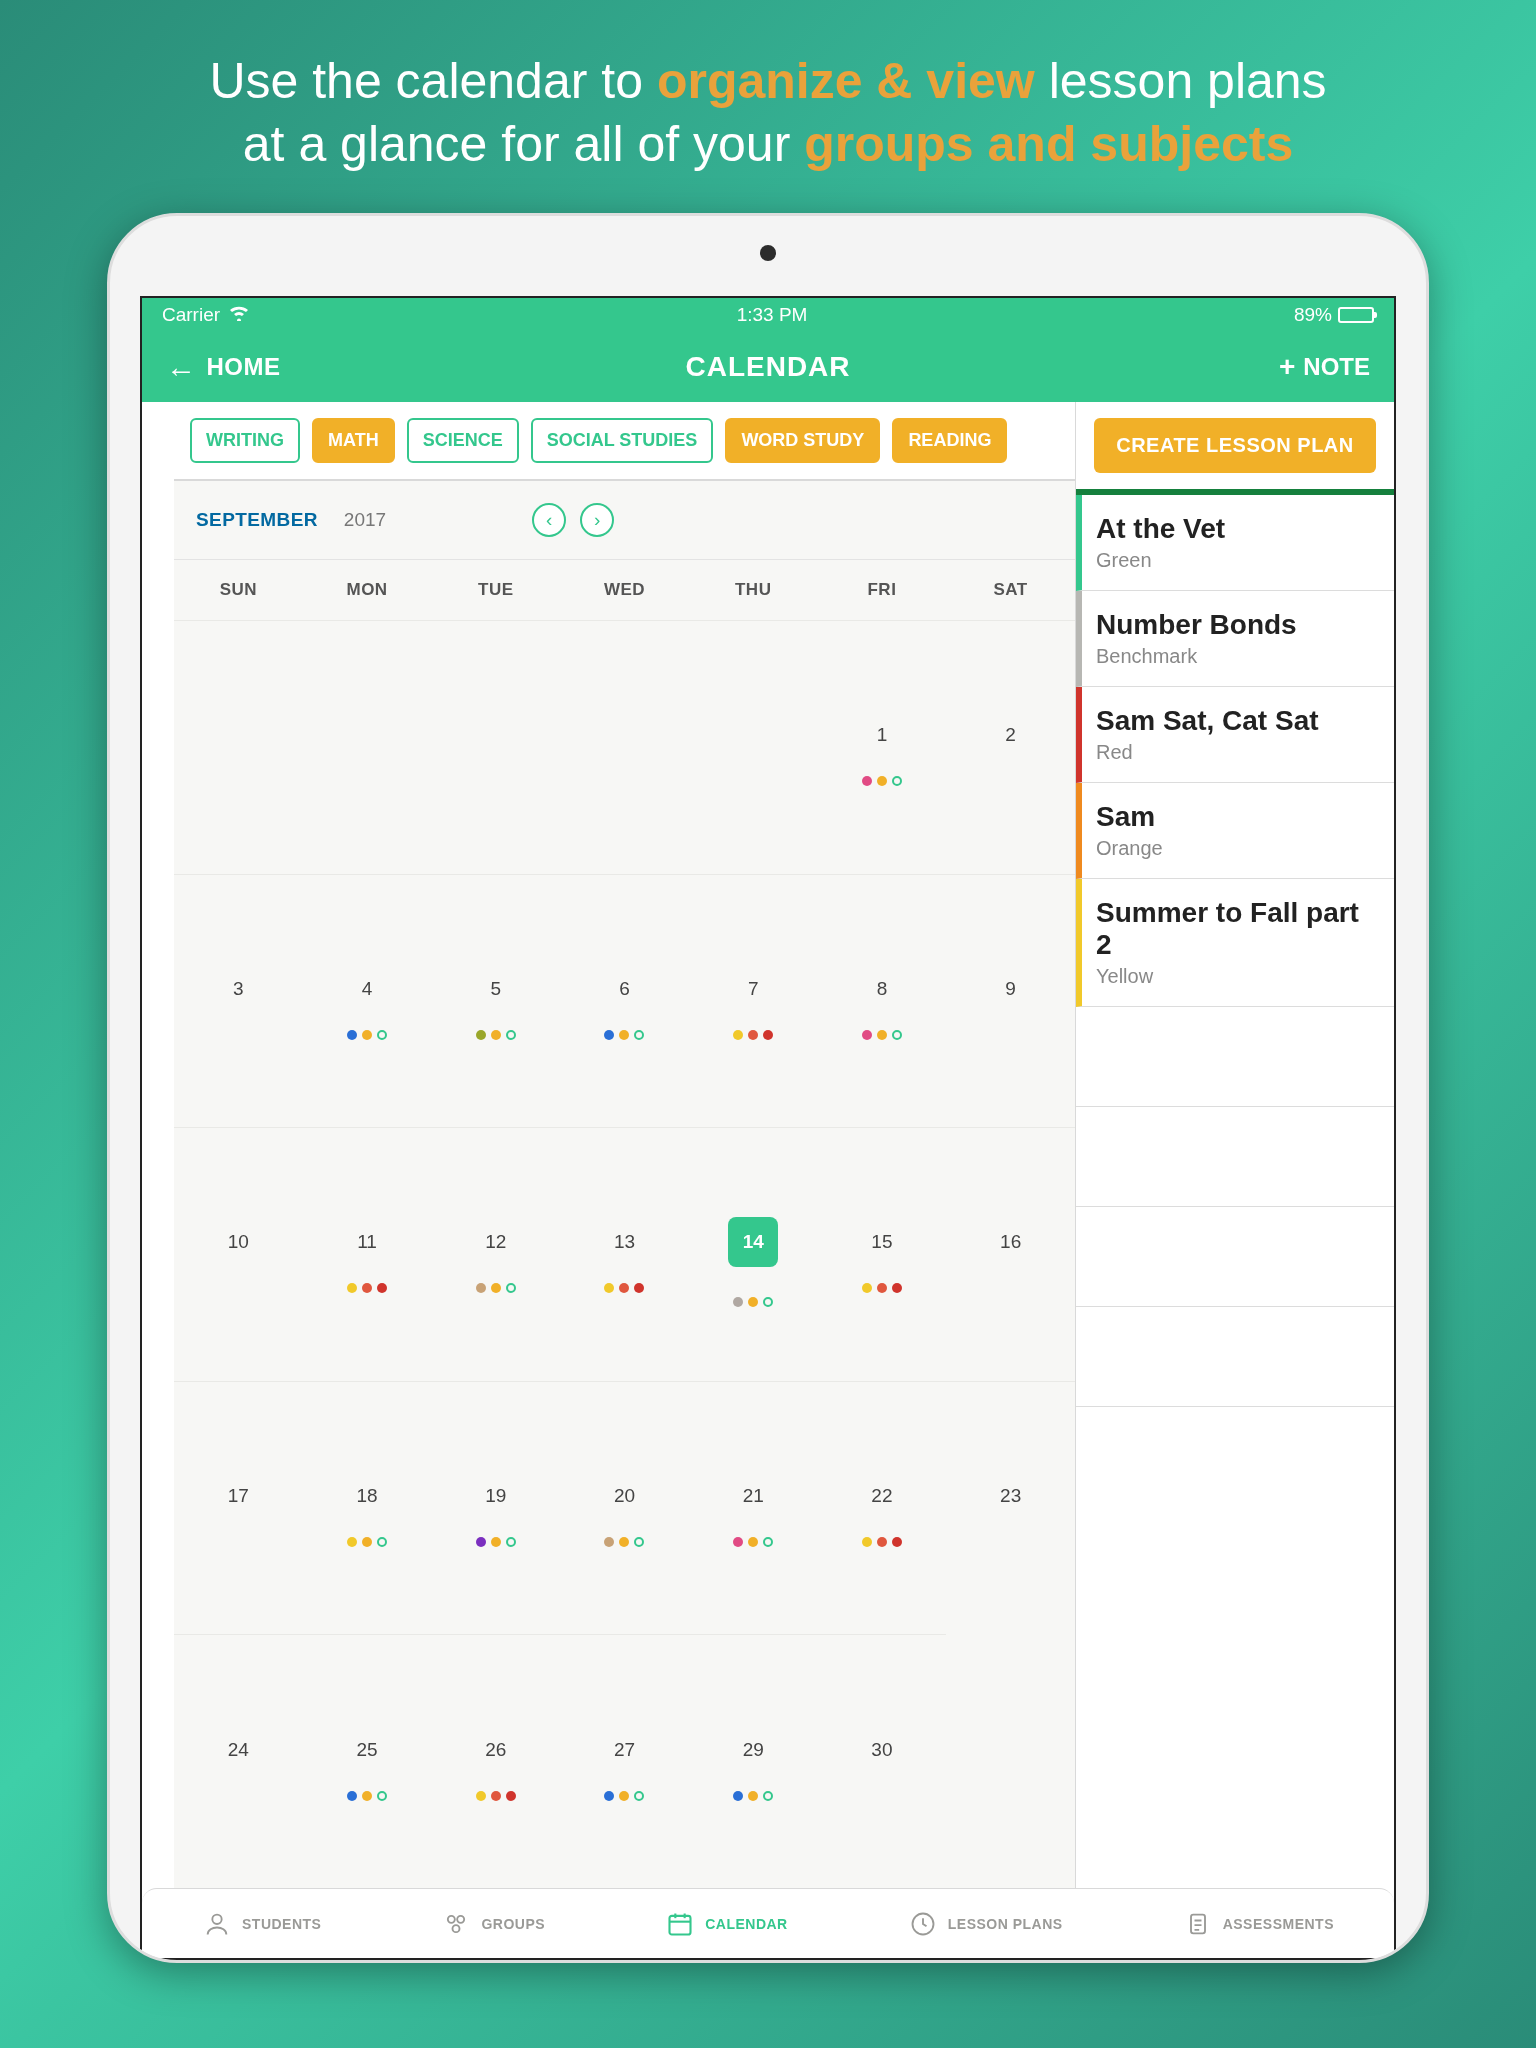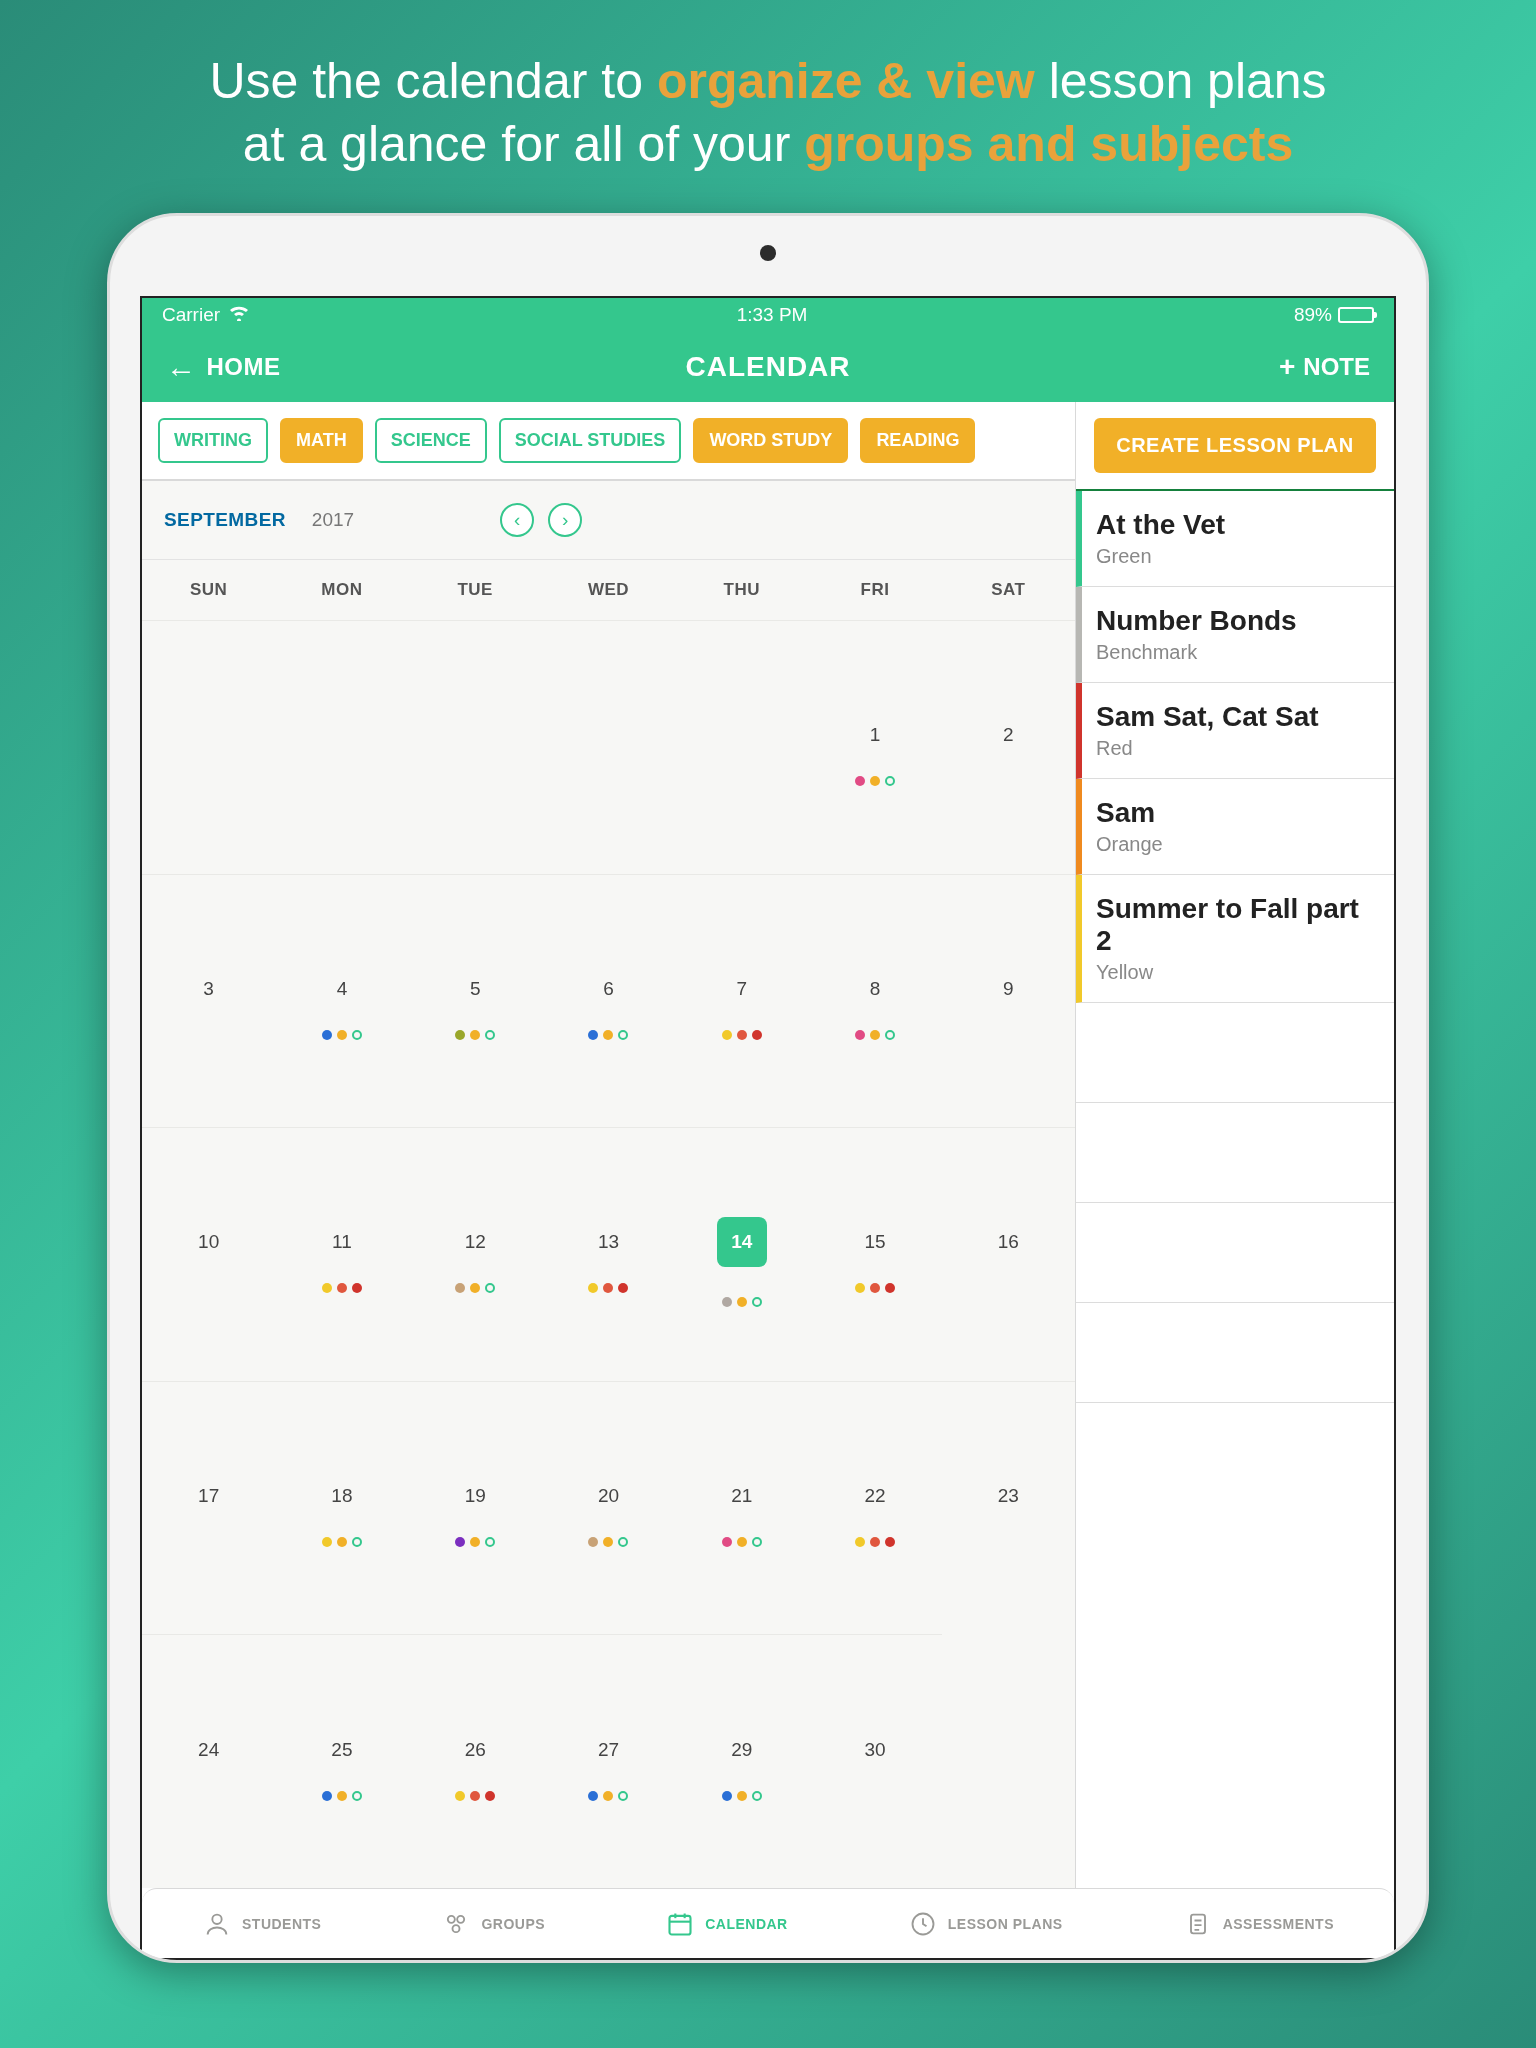--- a/index.html
+++ b/index.html
@@ -21,30 +21,30 @@
 .battery-shell { width: 36px; height: 16px; border: 2px solid #fff; border-radius: 3px; position: relative; }
 .battery-shell::after { content: ""; position: absolute; right: -5px; top: 3px; width: 3px; height: 6px; background: #fff; border-radius: 0 2px 2px 0; }
 .battery-fill { height: 100%; background: #fff; width: 89%; }
 
 .nav-bar { height: 70px; background: #34c78d; display: flex; align-items: center; color: #fff; padding: 0 24px; }
 .nav-bar .nav-left { flex: 1; display: flex; align-items: center; gap: 10px; font-size: 24px; font-weight: 700; letter-spacing: 0.5px; cursor: pointer; }
 .nav-bar .nav-title { flex: 1; text-align: center; font-size: 28px; font-weight: 800; letter-spacing: 1px; }
 .nav-bar .nav-right { flex: 1; display: flex; justify-content: flex-end; align-items: center; gap: 8px; font-size: 24px; font-weight: 700; cursor: pointer; }
 .arrow-left-icon { font-size: 30px; line-height: 1; }
 
-.app-body { display: flex; height: calc(100% - 34px - 70px - 70px); }
+.app-body { display: flex; height: calc(100% - 34px - 70px - 70px); padding-left: 32px; }
 .left-col { flex: 1; display: flex; flex-direction: column; border-right: 1px solid #d9d9d9; min-width: 0; }
 .right-col { width: 318px; display: flex; flex-direction: column; }
 
 .filter-row { display: flex; gap: 12px; padding: 16px 16px; border-bottom: 2px solid #d9d9d9; }
 .filter-btn { padding: 10px 14px; border-radius: 6px; font-size: 18px; font-weight: 700; cursor: pointer; white-space: nowrap; }
 .filter-btn.inactive { background: #fff; color: #34c78d; border: 2px solid #34c78d; }
 .filter-btn.active { background: #f1b028; color: #fff; border: 2px solid #f1b028; }
 
-.create-row { padding: 16px 18px; border-bottom: 2px solid #15803d; }
+.create-row { padding: 16px 18px; border-bottom: 6px solid #15803d; }
 .create-btn { width: 100%; padding: 16px 0; background: #f1b028; color: #fff; border: none; border-radius: 6px; font-size: 20px; font-weight: 800; letter-spacing: 0.5px; cursor: pointer; }
 
 .month-row { display: flex; align-items: center; padding: 22px 22px; border-bottom: 1px solid #e3e3e3; gap: 26px; background: #f7f7f5; }
 .month-label { font-size: 19px; font-weight: 800; color: #0369a1; letter-spacing: 0.4px; }
 .year-label { font-size: 19px; font-weight: 400; color: #777; }
 .nav-arrows { display: flex; gap: 14px; margin-left: 120px; }
 .circle-arrow { width: 34px; height: 34px; border: 2.5px solid #34c78d; border-radius: 50%; display: flex; align-items: center; justify-content: center; color: #34c78d; font-size: 19px; cursor: pointer; background: #fff; }
 
 .calendar-grid { flex: 1; display: grid; grid-template-columns: repeat(7, 1fr); grid-template-rows: 60px repeat(5, 1fr); background: #f7f7f5; }
 .day-header { display: flex; align-items: center; justify-content: center; font-size: 17px; font-weight: 800; color: #555; letter-spacing: 0.5px; }

